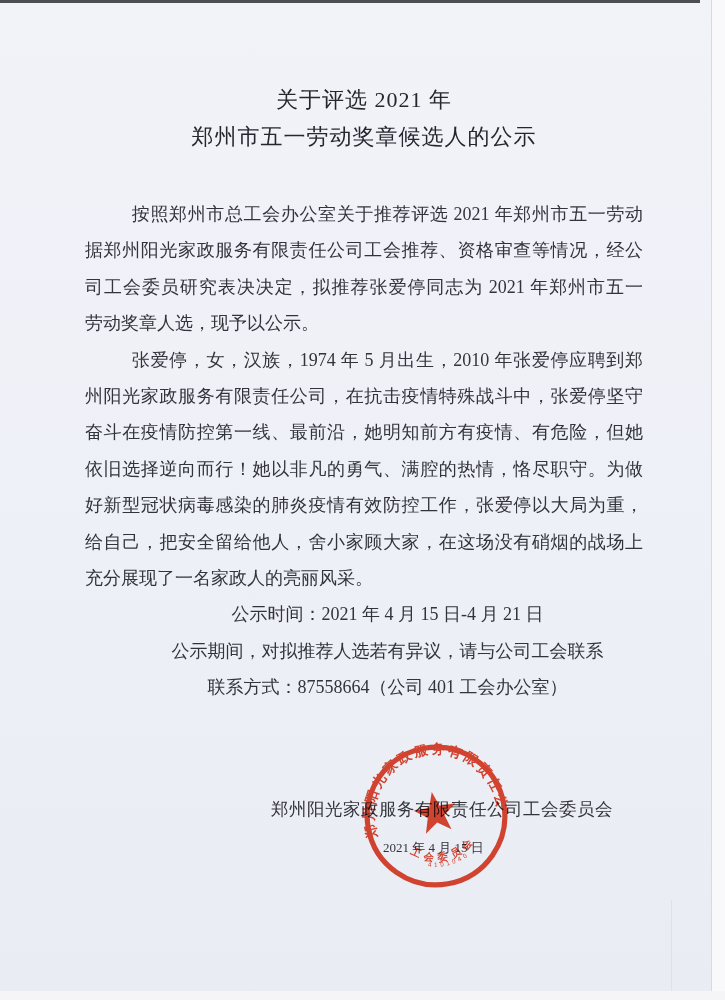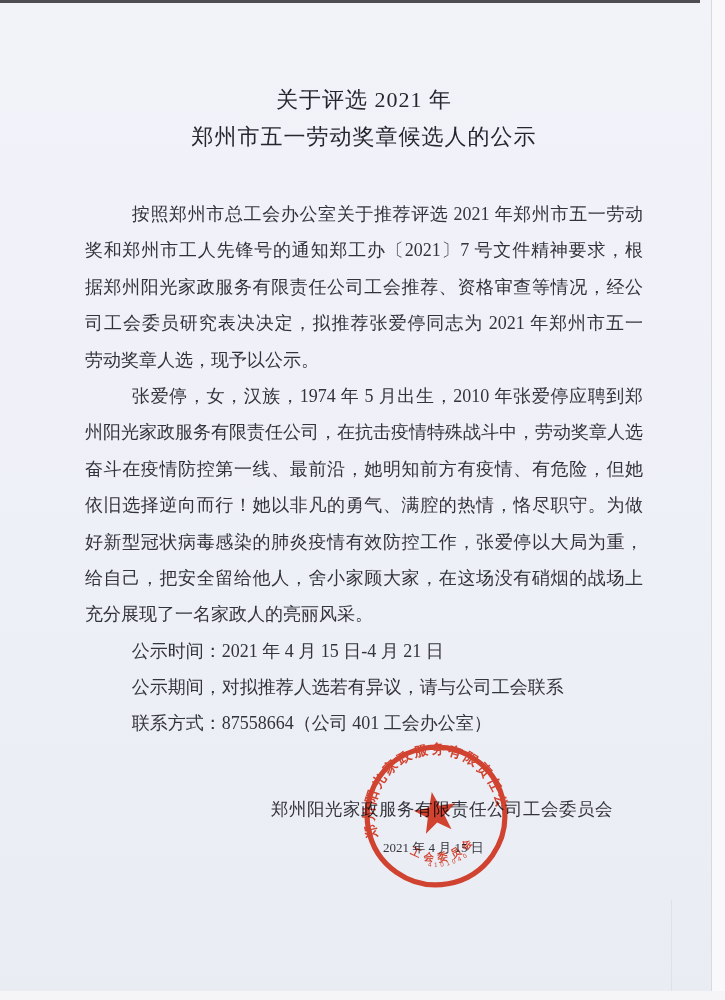--- a/index.html
+++ b/index.html
@@ -26,21 +26,21 @@
   }
   .doc-body{
     position:absolute;top:176px;left:85px;width:558px;
     font-size:18px;color:#33333b;margin-top:20px;
   }
   .doc-body .line{
     height:36.4px;line-height:36.4px;white-space:nowrap;
     text-align:left;
   }
   .doc-body .line.fill{white-space:normal;text-align:justify;text-align-last:justify;text-justify:inter-character;}
-  .doc-body .line.indent{text-indent:2.6em;}
+  .doc-body .line.indent{text-indent:2.6em;text-align:center;}
 
   .signature{
     position:absolute;top:798px;right:112px;
     font-size:17.5px;line-height:22px;color:#33333b;letter-spacing:.5px;
   }
   .doc-date{
     position:absolute;top:837px;left:383px;
     font-size:13px;line-height:22px;color:#33333b;
   }
   .seal{
@@ -60,26 +60,25 @@
   <div class="scan-bottom-strip"></div>
   <div class="scan-vline"></div>
 
   <div class="titles">
     <div>关于评选 2021 年</div>
     <div>郑州市五一劳动奖章候选人的公示</div>
   </div>
 
   <div class="doc-body">
       <div class="line indent fill">按照郑州市总工会办公室关于推荐评选 2021 年郑州市五一劳动</div>
-      <div class="line fill">奖和郑州市工人先锋号的通知郑工办〔2021〕7 号文件精神要求，根</div>
       <div class="line fill">据郑州阳光家政服务有限责任公司工会推荐、资格审查等情况，经公</div>
       <div class="line fill">司工会委员研究表决决定，拟推荐张爱停同志为 2021 年郑州市五一</div>
       <div class="line">劳动奖章人选，现予以公示。</div>
       <div class="line indent fill">张爱停，女，汉族，1974 年 5 月出生，2010 年张爱停应聘到郑</div>
-      <div class="line fill">州阳光家政服务有限责任公司，在抗击疫情特殊战斗中，劳动奖章人选</div>
+      <div class="line fill">州阳光家政服务有限责任公司，在抗击疫情特殊战斗中，张爱停坚守</div>
       <div class="line fill">奋斗在疫情防控第一线、最前沿，她明知前方有疫情、有危险，但她</div>
       <div class="line fill">依旧选择逆向而行！她以非凡的勇气、满腔的热情，恪尽职守。为做</div>
       <div class="line fill">好新型冠状病毒感染的肺炎疫情有效防控工作，张爱停以大局为重，</div>
       <div class="line fill">给自己，把安全留给他人，舍小家顾大家，在这场没有硝烟的战场上</div>
       <div class="line">充分展现了一名家政人的亮丽风采。</div>
       <div class="line indent">公示时间：2021 年 4 月 15 日-4 月 21 日</div>
       <div class="line indent">公示期间，对拟推荐人选若有异议，请与公司工会联系</div>
       <div class="line indent">联系方式：87558664（公司 401 工会办公室）</div>
     </div>
 

